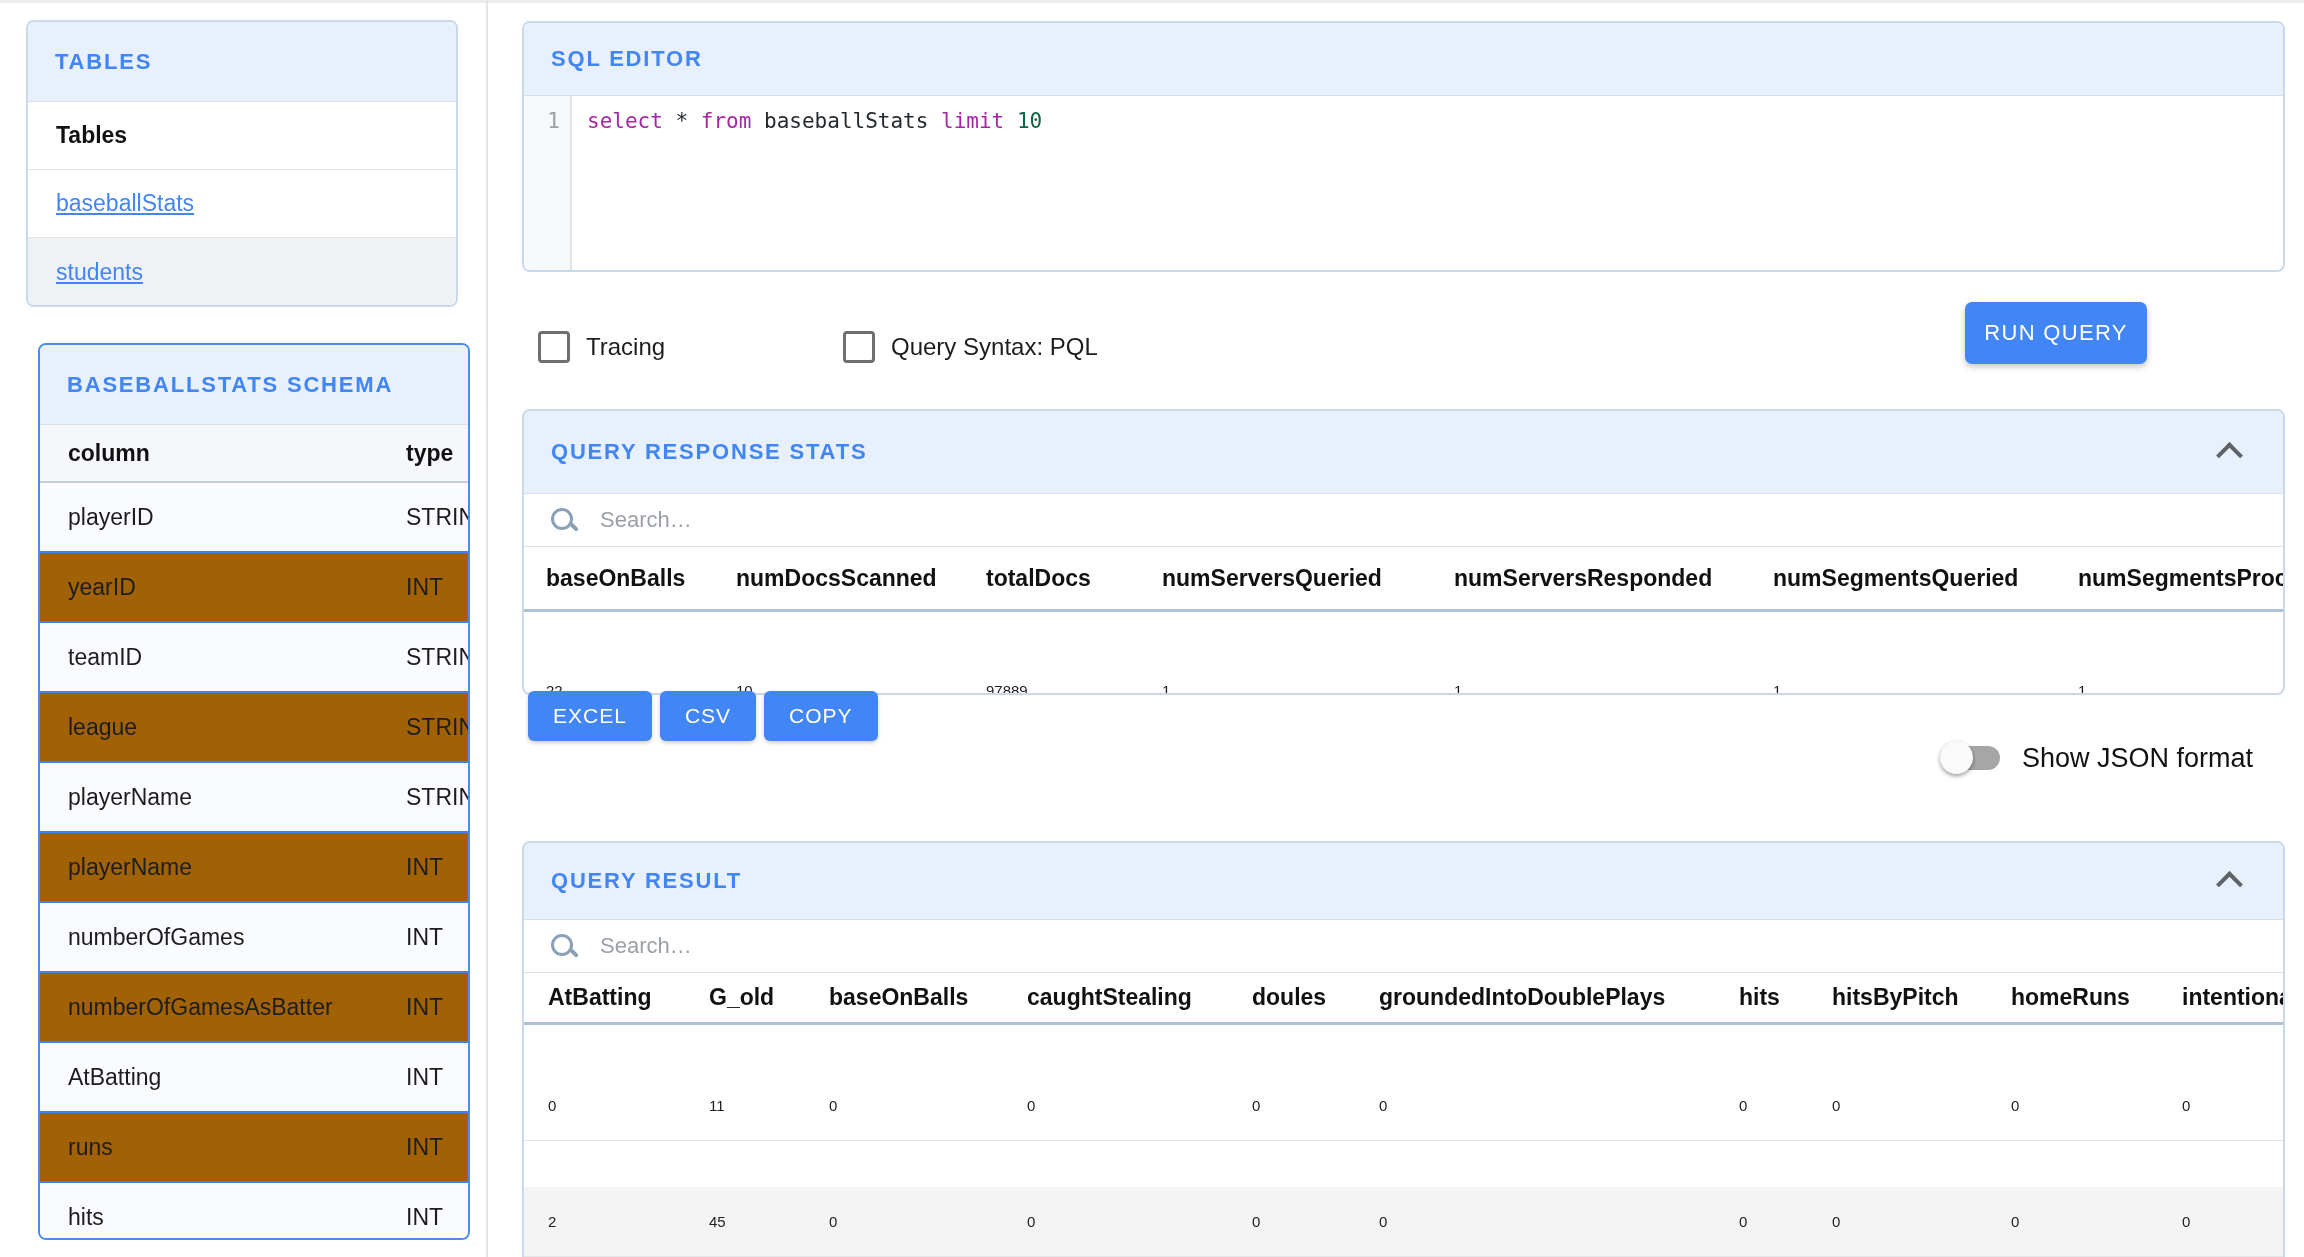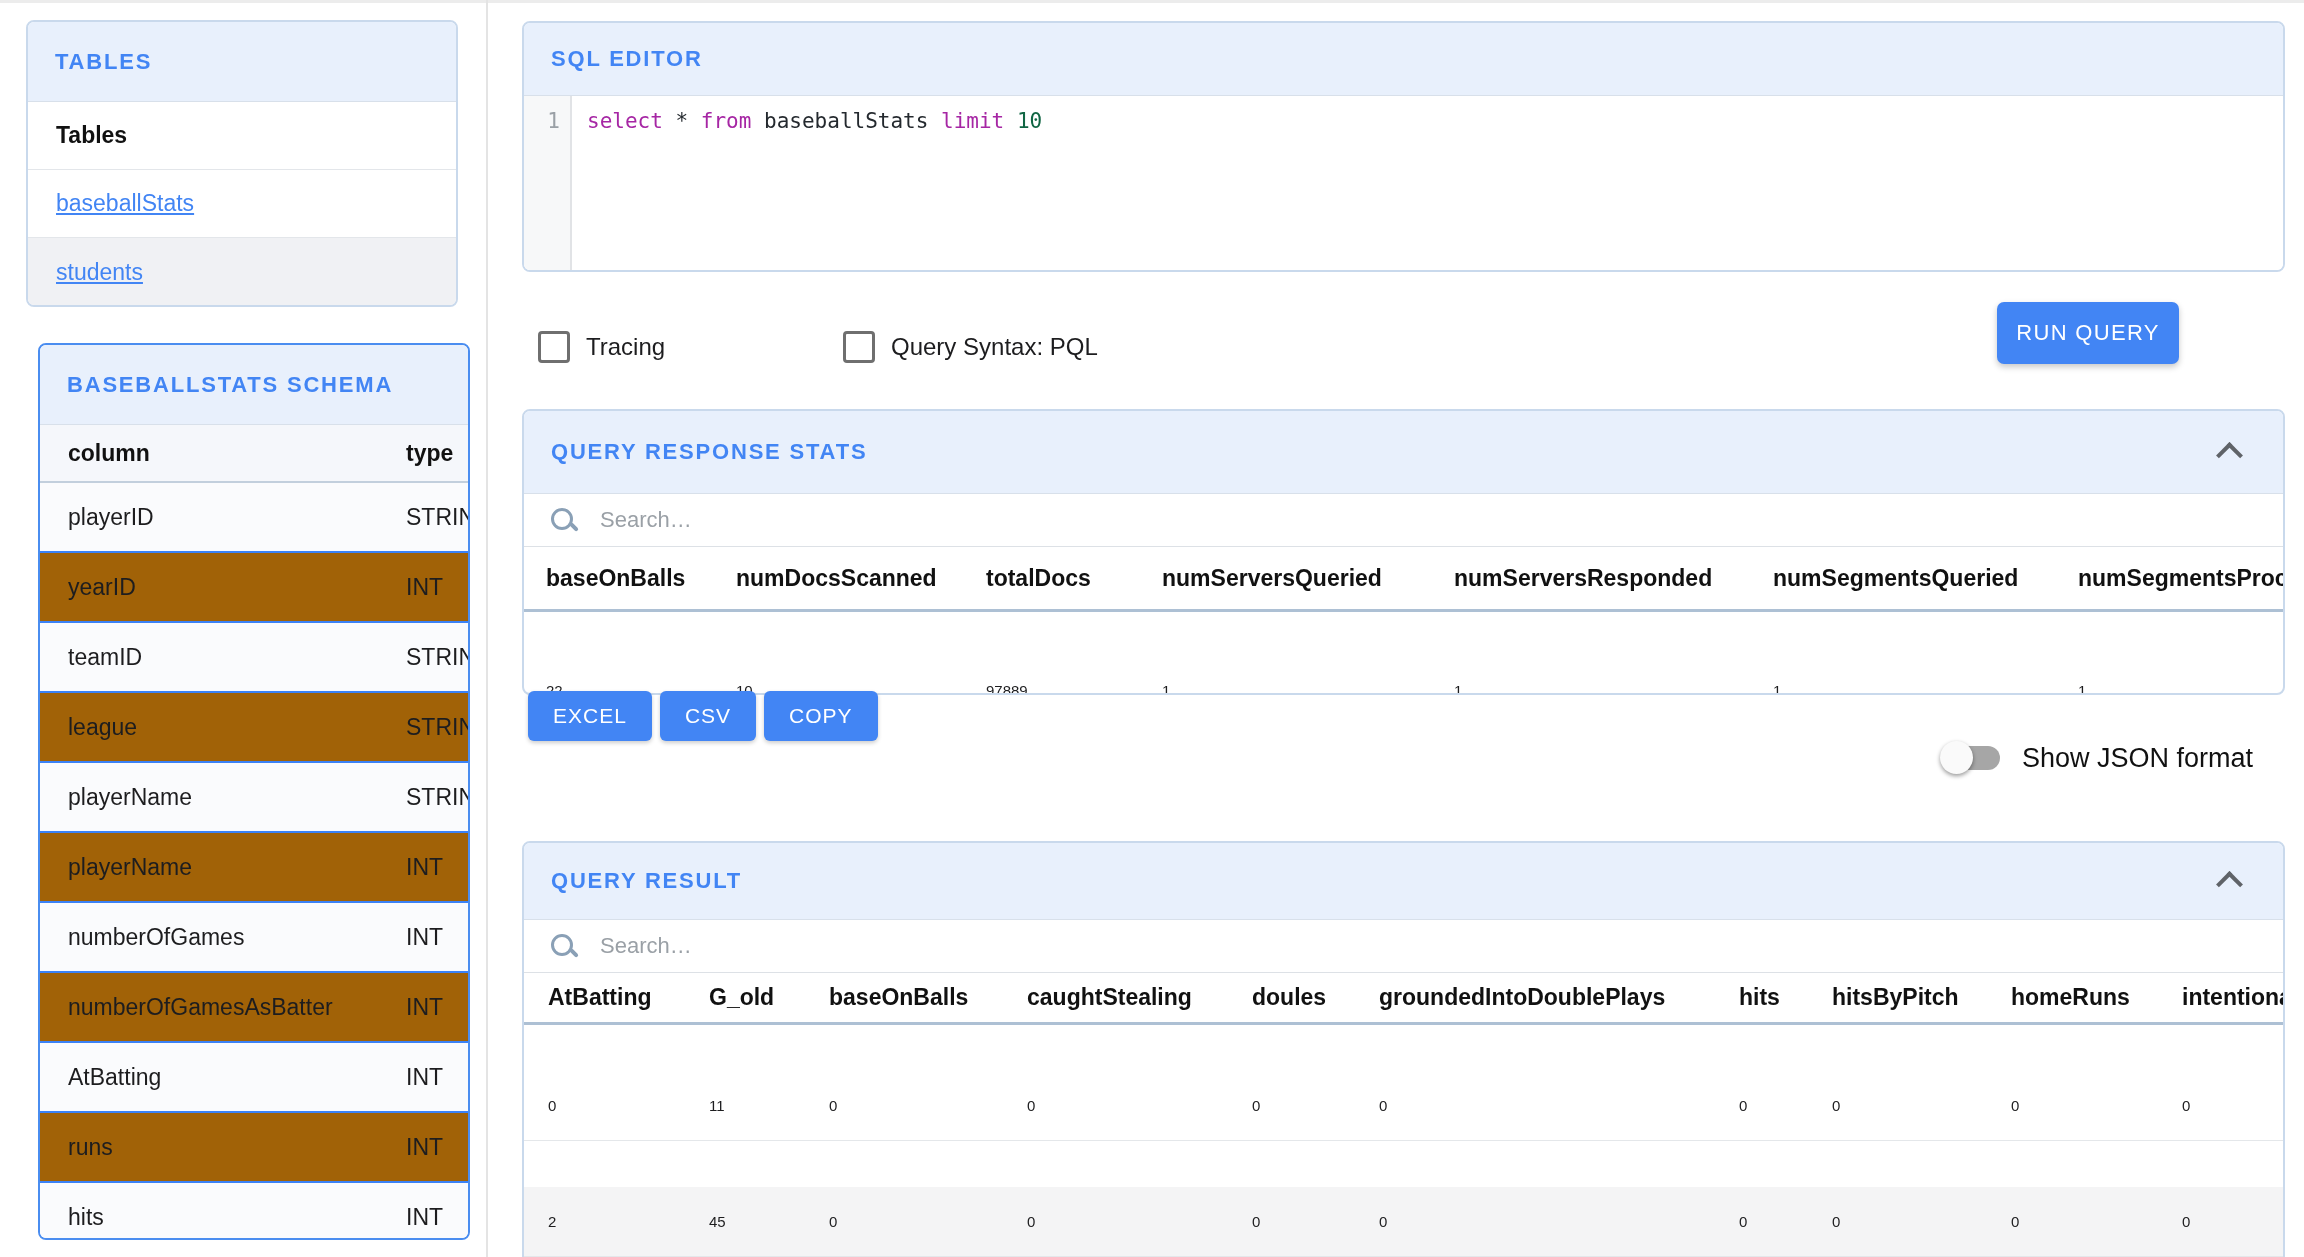--- a/index.html
+++ b/index.html
@@ -49,21 +49,21 @@
   .tok-num { color:#116644; }
   .tok-pl { color:#24292e; }
 
   
   .ctl { position:absolute; display:flex; align-items:center; gap:16px; font-size:24px; color:#1d1d1f; }
   .checkbox { width:32px; height:32px; border:3px solid #6f6f6f; border-radius:4px; background:#fff;
               flex:none; cursor:pointer; }
   .run-btn { position:absolute; left:1965px; top:302px; width:182px; height:62px; border:none;
              background:#4285f4; color:#fff; font-family:inherit; font-size:22px; letter-spacing:1.3px;
              border-radius:7px; box-shadow:0 3px 6px rgba(0,0,0,.22); cursor:pointer;
-             display:flex; align-items:center; justify-content:center;margin-left:32px; }
+             display:flex; align-items:center; justify-content:center; }
 
   
   .stats-card { left:522px; top:409px; width:1763px; height:286px; }
   .stats-card .card-header { height:83px; }
   .result-card { left:522px; top:841px; width:1763px; height:520px; }
   .result-card .card-header { height:77px; }
 
   .chevron { position:absolute; right:34px; top:50%; margin-top:-19px; width:38px; height:38px; cursor:pointer; }
   .chevron::after { content:""; position:absolute; left:9px; top:13px; width:15px; height:15px;
                     border-top:4px solid #5f6368; border-right:4px solid #5f6368; transform:rotate(-45deg); }

